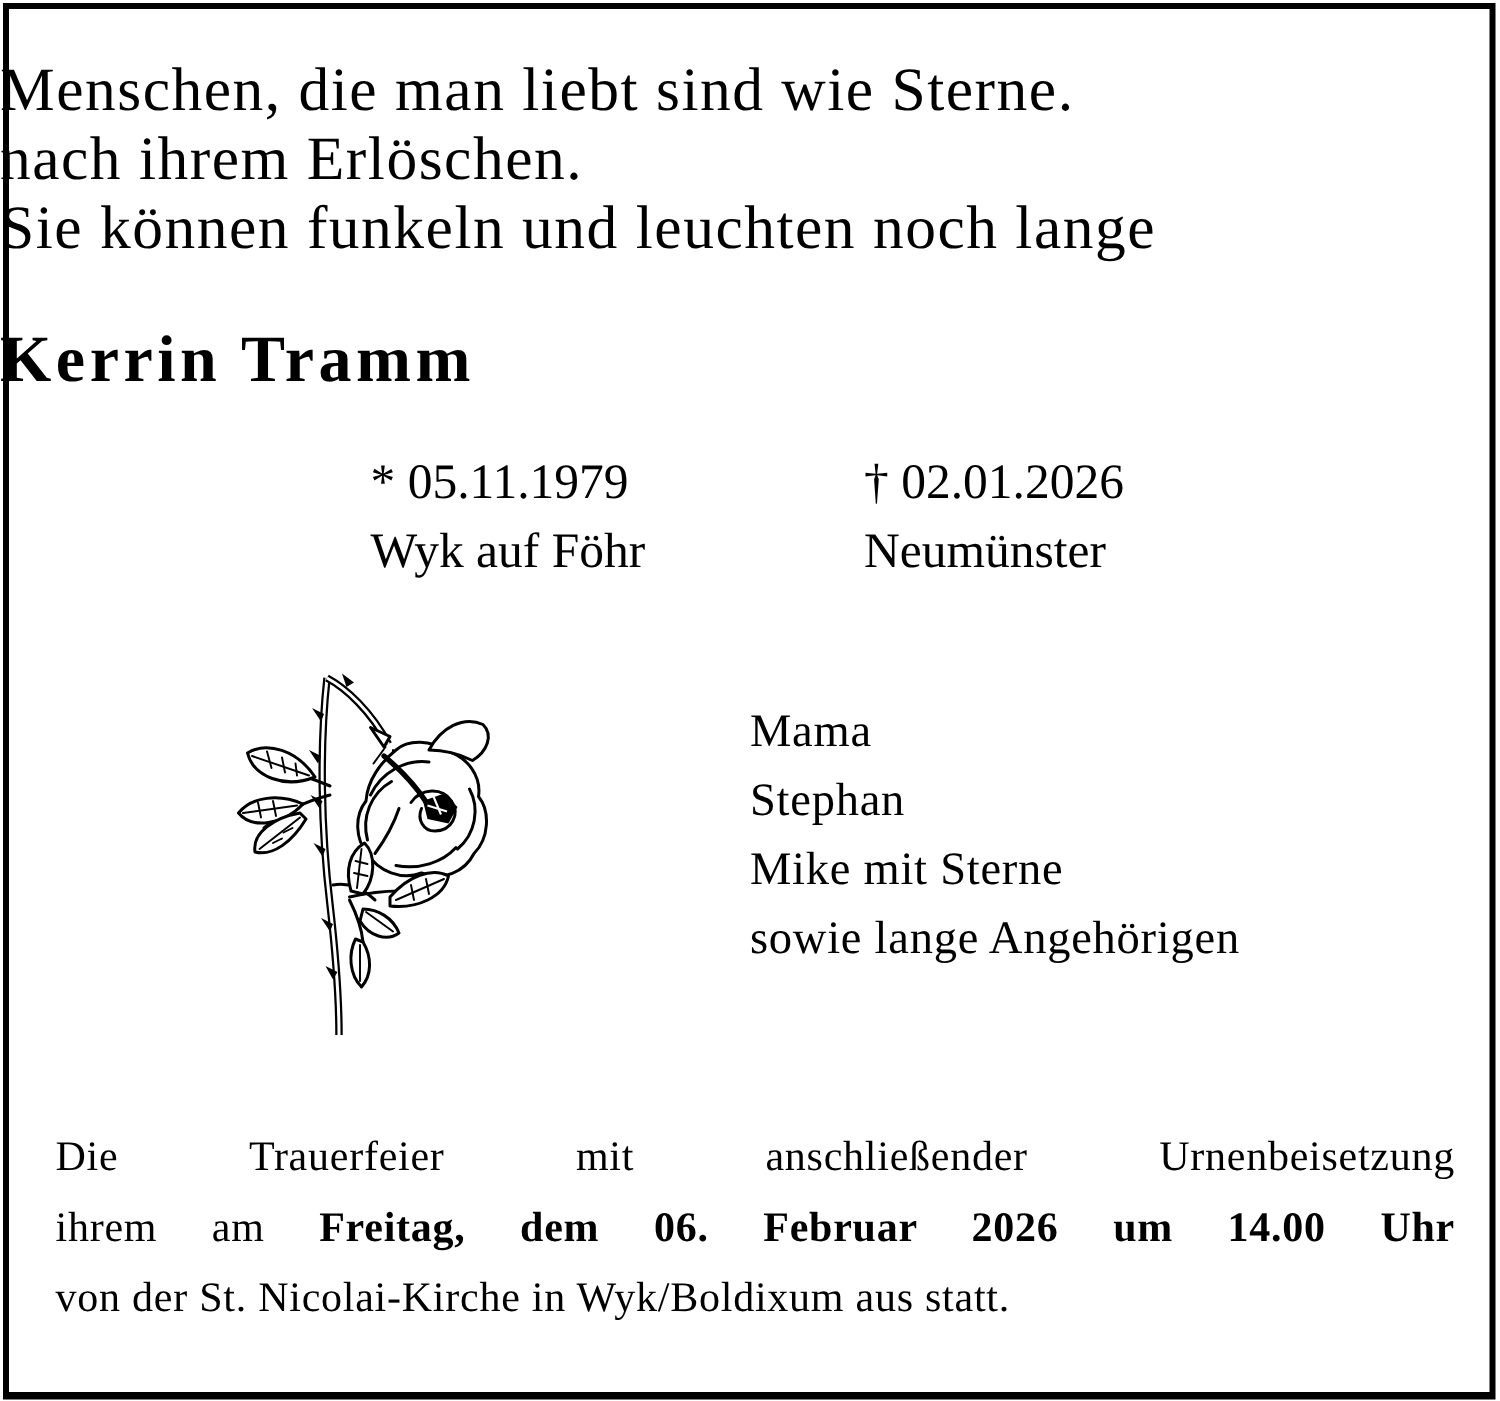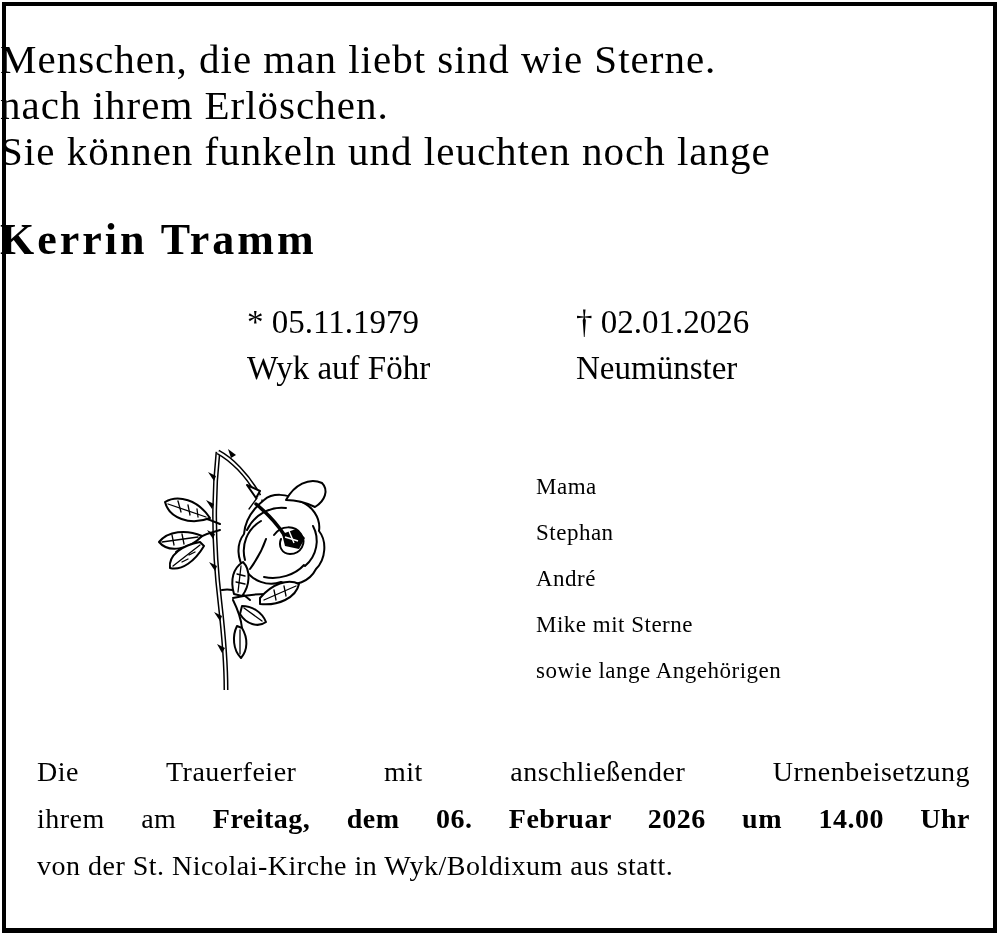--- a/index.html
+++ b/index.html
@@ -39,24 +39,23 @@
     letter-spacing: 3px;
     line-height: 84px;
   }
   .vitals { position: absolute; top: 299px; font-size: 33px; line-height: 46px; }
   .vitals.birth { left: 220px; margin-left: 27px; }
   .vitals.death { left: 576px; }
   .rose-wrap { position: absolute; left: 138px; top: 438px; width: 205px; height: 268px; }
   .mourners {
     position: absolute;
     left: 500px; top: 464px;
-    font-size: 23px;
+    font-size: 31px;
     line-height: 46px;
     letter-spacing: 0.5px;
-    margin-left: 36px;
   }
   .mourners div { white-space: nowrap; }
   .announcement {
     position: absolute;
     left: 37px; right: 30px; top: 748px;
     font-size: 28px;
     line-height: 47px;
     letter-spacing: 0.5px;
   }
   .jline { text-align: justify; text-align-last: justify; }
@@ -160,21 +159,20 @@
     <path class="leaf" d="M104 168 C 114 168, 124 174, 128 184 C 120 190, 108 186, 102 176 Z"></path>
     <path class="ln-thin" d="M106 170 L124 183"></path>
     <path class="leaf" d="M104 190 C 110 200, 110 212, 103 220 C 95 212, 94 198, 99 188 Z"></path>
     <path class="ln-thin" d="M102 192 L102 216"></path>
   </svg>
 </div>
 
 <div class="mourners">
   <div>Mama</div>
   <div>Stephan</div>
-  <div>André</div>
   <div>Mike mit Sterne</div>
   <div>sowie lange Angehörigen</div>
 </div>
 
 <div class="announcement">
   <div class="jline">Die Trauerfeier mit anschließender Urnenbeisetzung</div>
   <div class="jline"><span>ihrem am</span> <b>Freitag, dem 06. Februar 2026 um 14.00 Uhr</b></div>
   <div class="lline">von der St. Nicolai-Kirche in Wyk/Boldixum aus statt.</div>
 </div>
 

